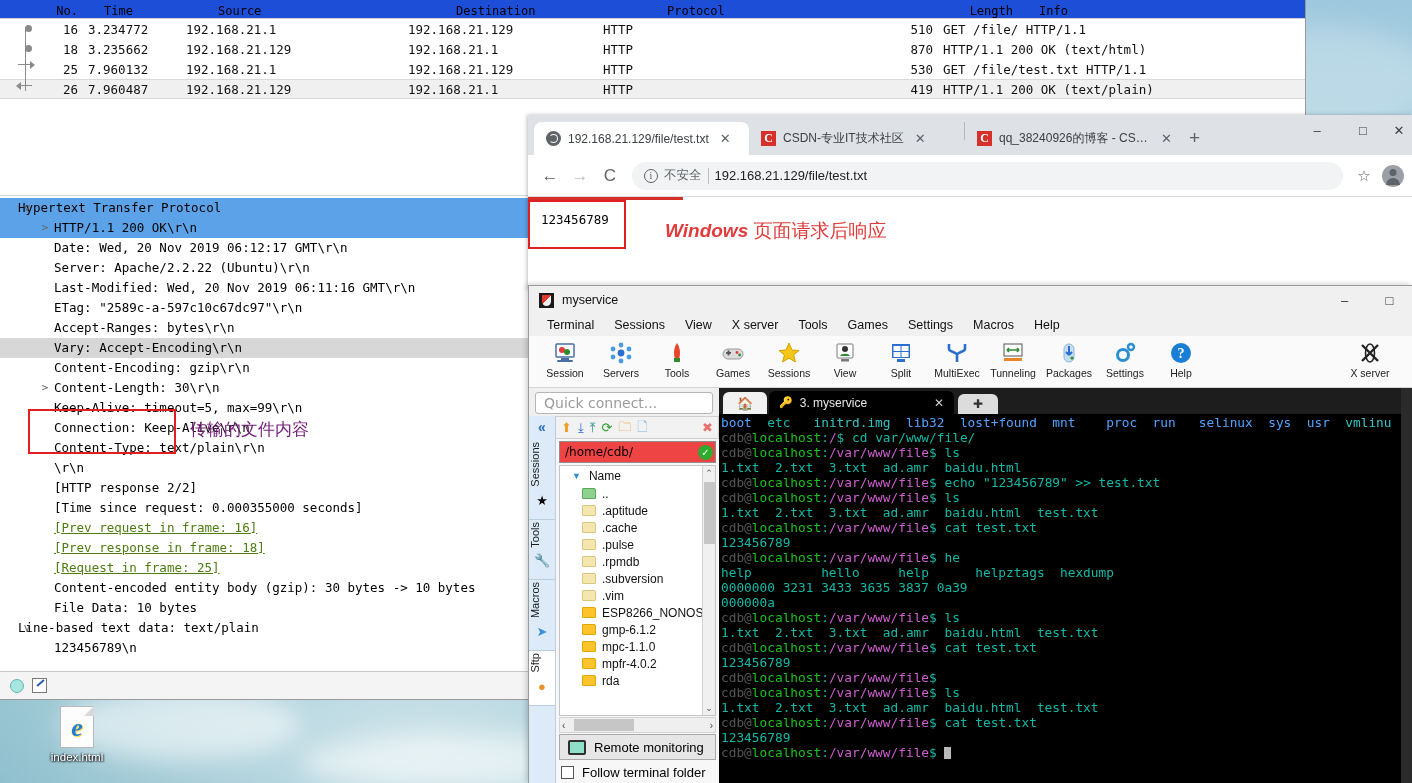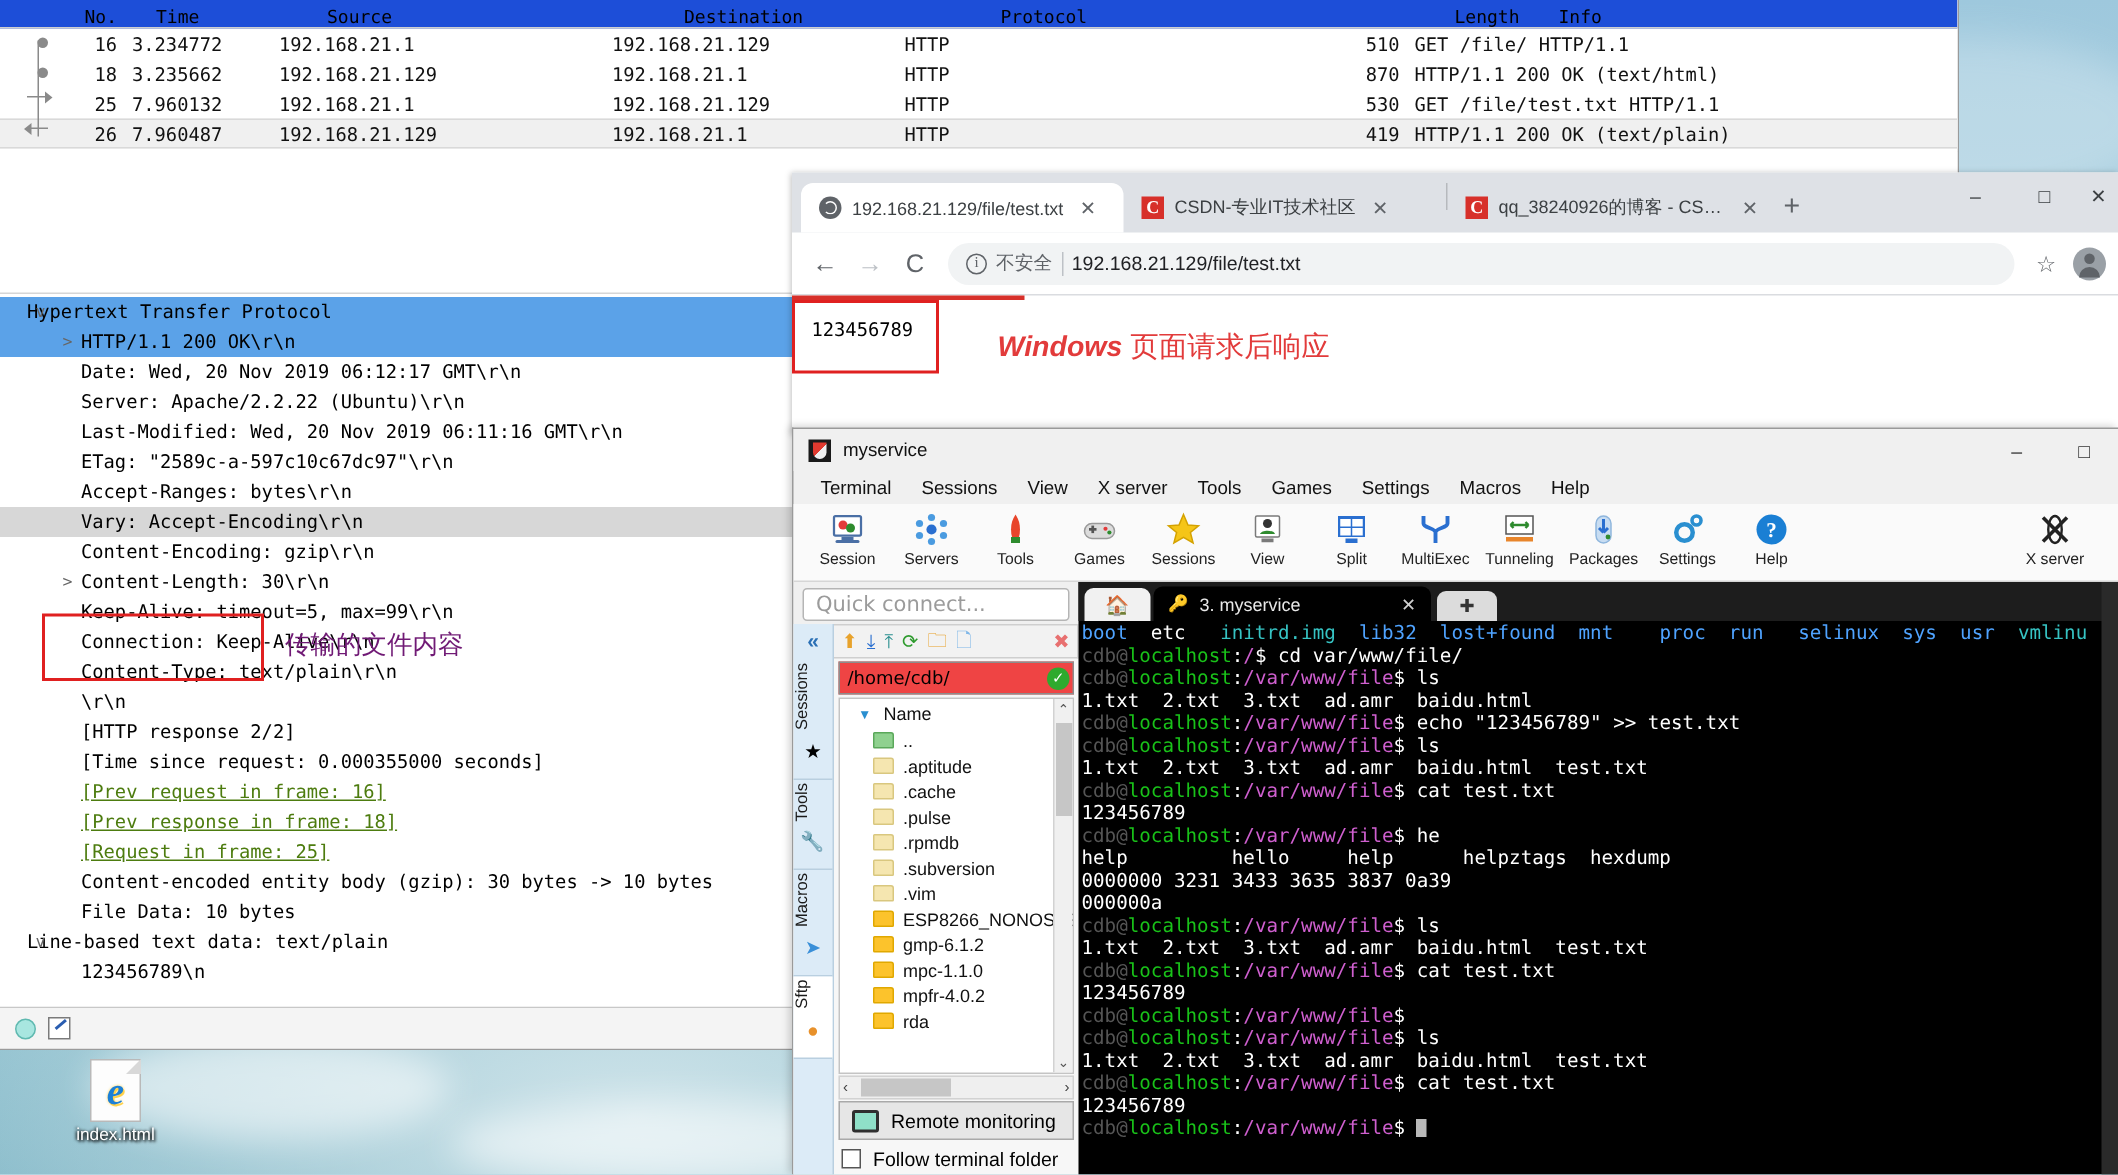--- a/index.html
+++ b/index.html
@@ -352,21 +352,21 @@
   .term-body {
     flex: 1; padding: 1px 0 0 0; overflow: hidden;
     font-family: "DejaVu Sans Mono", monospace; font-size: 12.8px; line-height: 15px;
     color: #e6e6e6; position: relative;
   }
   .tline { white-space: pre; padding-left: 2px; }
   .tc-user { color: #19c219; }
   .tc-path { color: #cf5fcf; }
   .tc-dir  { color: #4fa3ff; }
   .tc-cyan { color: #36c3c3; }
-  .tc-white{ color: #ffffff; }
+  .tc-white{ color: #14b8a6; }
   .tc-mask { color: #555; }
   .cursor-blk { display:inline-block; width:7px; height:12px; background:#b9b9b9; vertical-align:-2px;}
 
   .scrollbar-v {
     position: absolute; right: 0; top: 0; bottom: 0; width: 11px; background: #2a2a2a;
   }
 </style>
 </head>
 <body>
 

